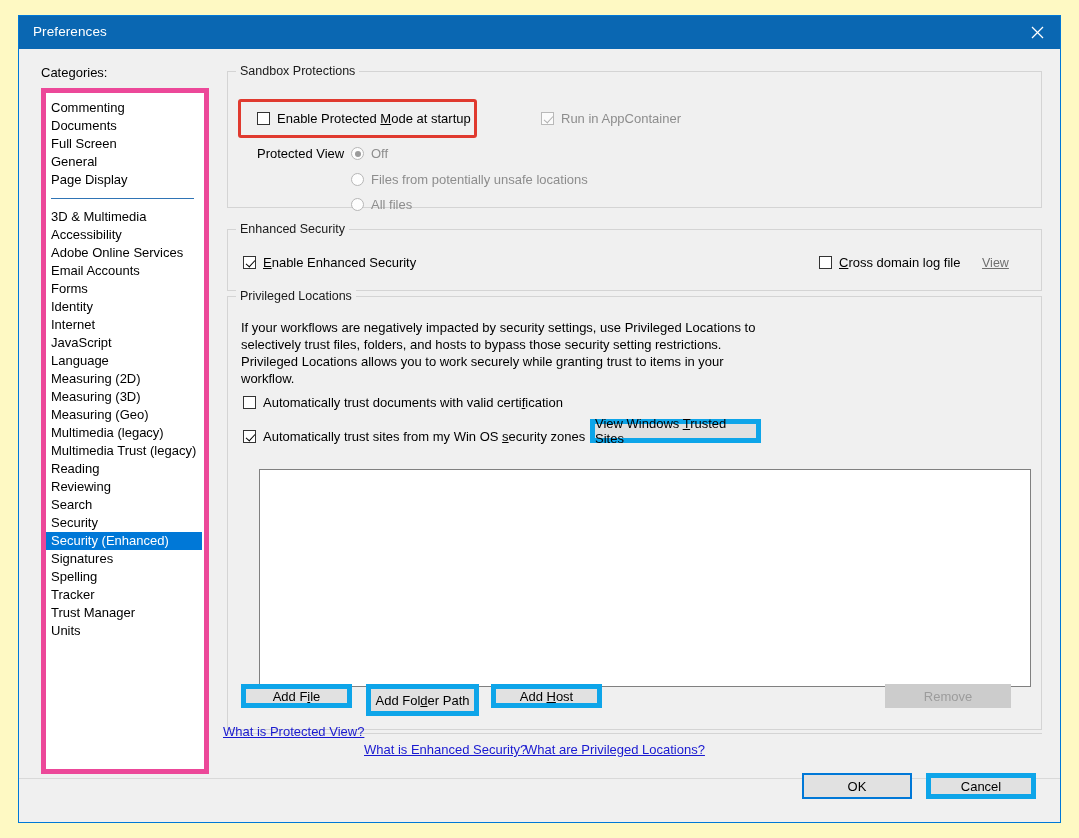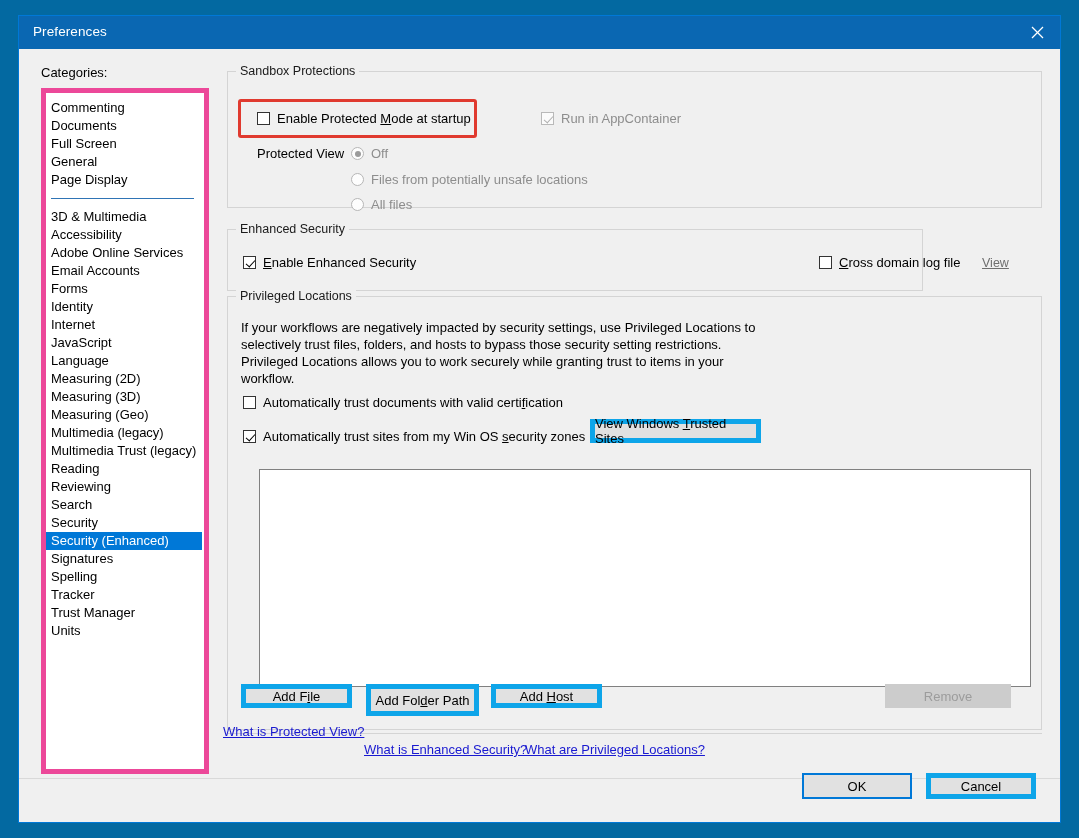--- a/index.html
+++ b/index.html
@@ -9,21 +9,21 @@
     width: 1079px;
     height: 838px;
     overflow: hidden;
     font-family: "Liberation Sans", sans-serif;
   }
 
   .screen {
     position: relative;
     width: 1079px;
     height: 838px;
-    background: #0369a1;
+    background: #fef9c3;
   }
 
   
   .dialog {
     position: absolute;
     left: 18px;
     top: 15px;
     width: 1043px;
     height: 808px;
     background: #f0f0f0;
@@ -111,21 +111,21 @@
     top: -8px;
     left: 8px;
     background: #f0f0f0;
     padding: 0 4px;
     font-size: 12.5px;
     color: #1a1a1a;
     white-space: nowrap;
   }
 
   #gb-sandbox { left: 208px; top: 55px; width: 815px; height: 137px; }
-  #gb-enhanced { left: 208px; top: 213px; width: 696px; height: 62px; }
+  #gb-enhanced { left: 208px; top: 213px; width: 815px; height: 62px; }
   #gb-privileged { left: 208px; top: 280px; width: 815px; height: 434px; }
 
   .row { position: absolute; display: flex; align-items: center; }
 
   
   .cb {
     width: 13px; height: 13px;
     border: 1px solid #333333;
     background: #ffffff;
     box-sizing: border-box;

